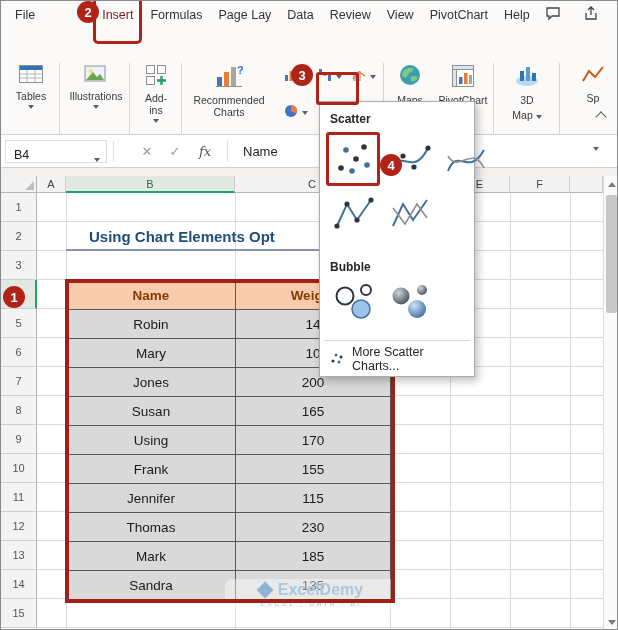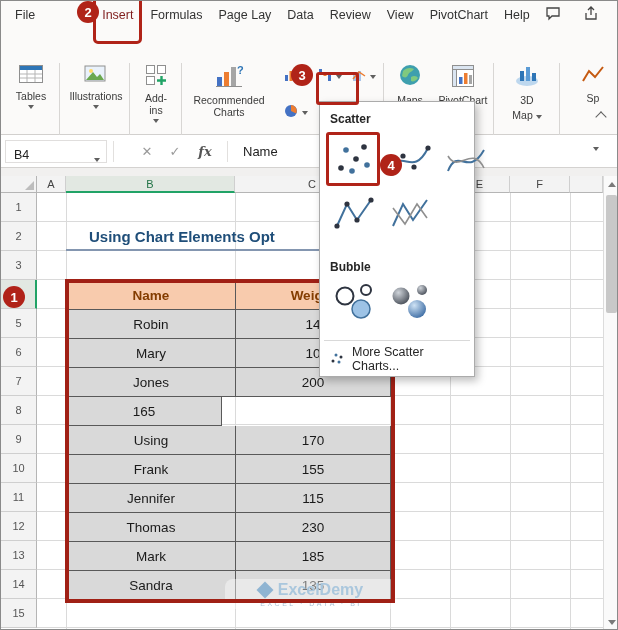--- a/index.html
+++ b/index.html
@@ -22,21 +22,21 @@
   .vdiv{position:absolute;top:34px;height:74px;width:1px;background:#d8d6d4}
   .sbtn{position:absolute;display:flex;align-items:center;gap:3px;padding:2px}
   .grouplabel{position:absolute;top:114px;font-size:10.5px;color:#605e5c;text-align:center}
   .chev-up{position:absolute;width:8px;height:8px;border-left:1.6px solid #5f5f5f;border-top:1.6px solid #5f5f5f;transform:rotate(45deg)}
 
   
   .fbar{position:absolute;left:0;top:134px;width:100%;height:33px;background:#fff;border-bottom:1px solid #d4d2d0;z-index:4}
   .namebox{position:absolute;left:4px;top:5px;width:102px;height:23px;border:1px solid #e0dedd;background:#fff;display:flex;align-items:flex-end;font-size:12.5px;color:#222;padding-left:8px}
   .namebox .tri{margin-left:auto;margin-right:6px}
   .fb-glyph{position:absolute;top:5px;height:23px;width:24px;display:flex;align-items:center;justify-content:center;font-size:13px;color:#9a9a9a}
-  .fb-fx{font-family:"DejaVu Serif",serif;font-style:italic;color:#555;font-weight:bold}
+  .fb-fx{font-family:"DejaVu Serif",serif;font-style:italic;color:#555;font-weight:normal}
   .fb-vline{position:absolute;top:6px;height:21px;width:1px;background:#e2e0de}
   .fb-content{position:absolute;left:242px;top:5px;height:23px;display:flex;align-items:center;font-size:13px;color:#222}
   .strip{position:absolute;left:0;top:167px;width:100%;height:8px;background:#f1f0ef;z-index:4}
 
   
   .gridbg{position:absolute;left:36px;top:192px;width:566px;height:438px;background:
     repeating-linear-gradient(to bottom,transparent 0,transparent 28px,#dadada 28px,#dadada 29px);z-index:1}
   .vline{position:absolute;top:192px;width:1px;height:438px;background:#dadada;z-index:1}
   .ch{position:absolute;top:175px;height:17px;background:#f3f3f3;border-right:1px solid #cfcfcf;border-bottom:1px solid #b5b5b5;font-size:11px;color:#444;display:flex;align-items:center;justify-content:center;z-index:3}
   .ch-sel{background:#e2e8e2;border-bottom:2px solid #21a366;color:#217346}
@@ -307,20 +307,21 @@
     </div>
     <div class="xrow">
       <div class="xcell xb">Mary</div>
       <div class="xcell xc">10</div>
     </div>
     <div class="xrow">
       <div class="xcell xb">Jones</div>
       <div class="xcell xc">200</div>
     </div>
     <div class="xrow">
+      <div class="xcell xb">Susan</div>
       <div class="xcell xc">165</div>
     </div>
     <div class="xrow">
       <div class="xcell xb">Using</div>
       <div class="xcell xc">170</div>
     </div>
     <div class="xrow">
       <div class="xcell xb">Frank</div>
       <div class="xcell xc">155</div>
     </div>

